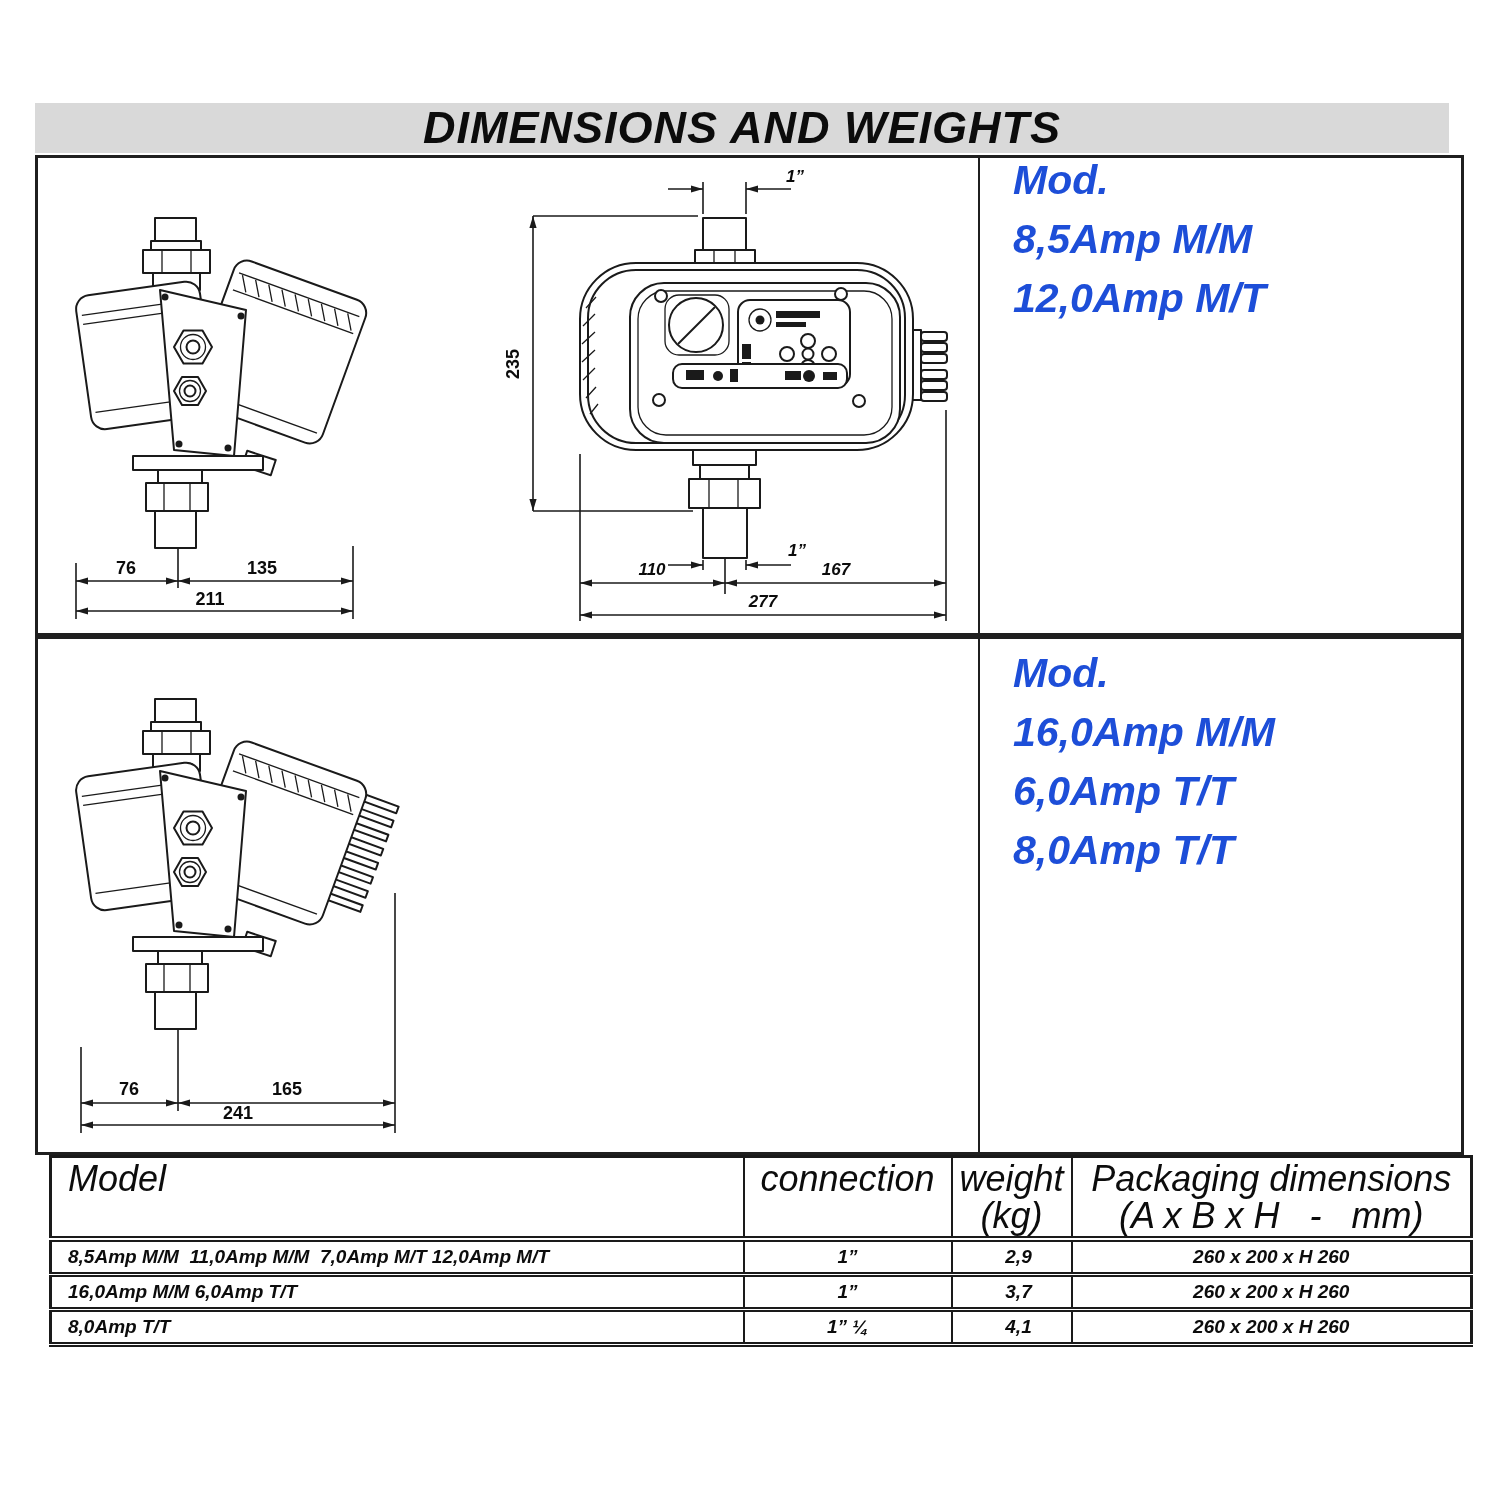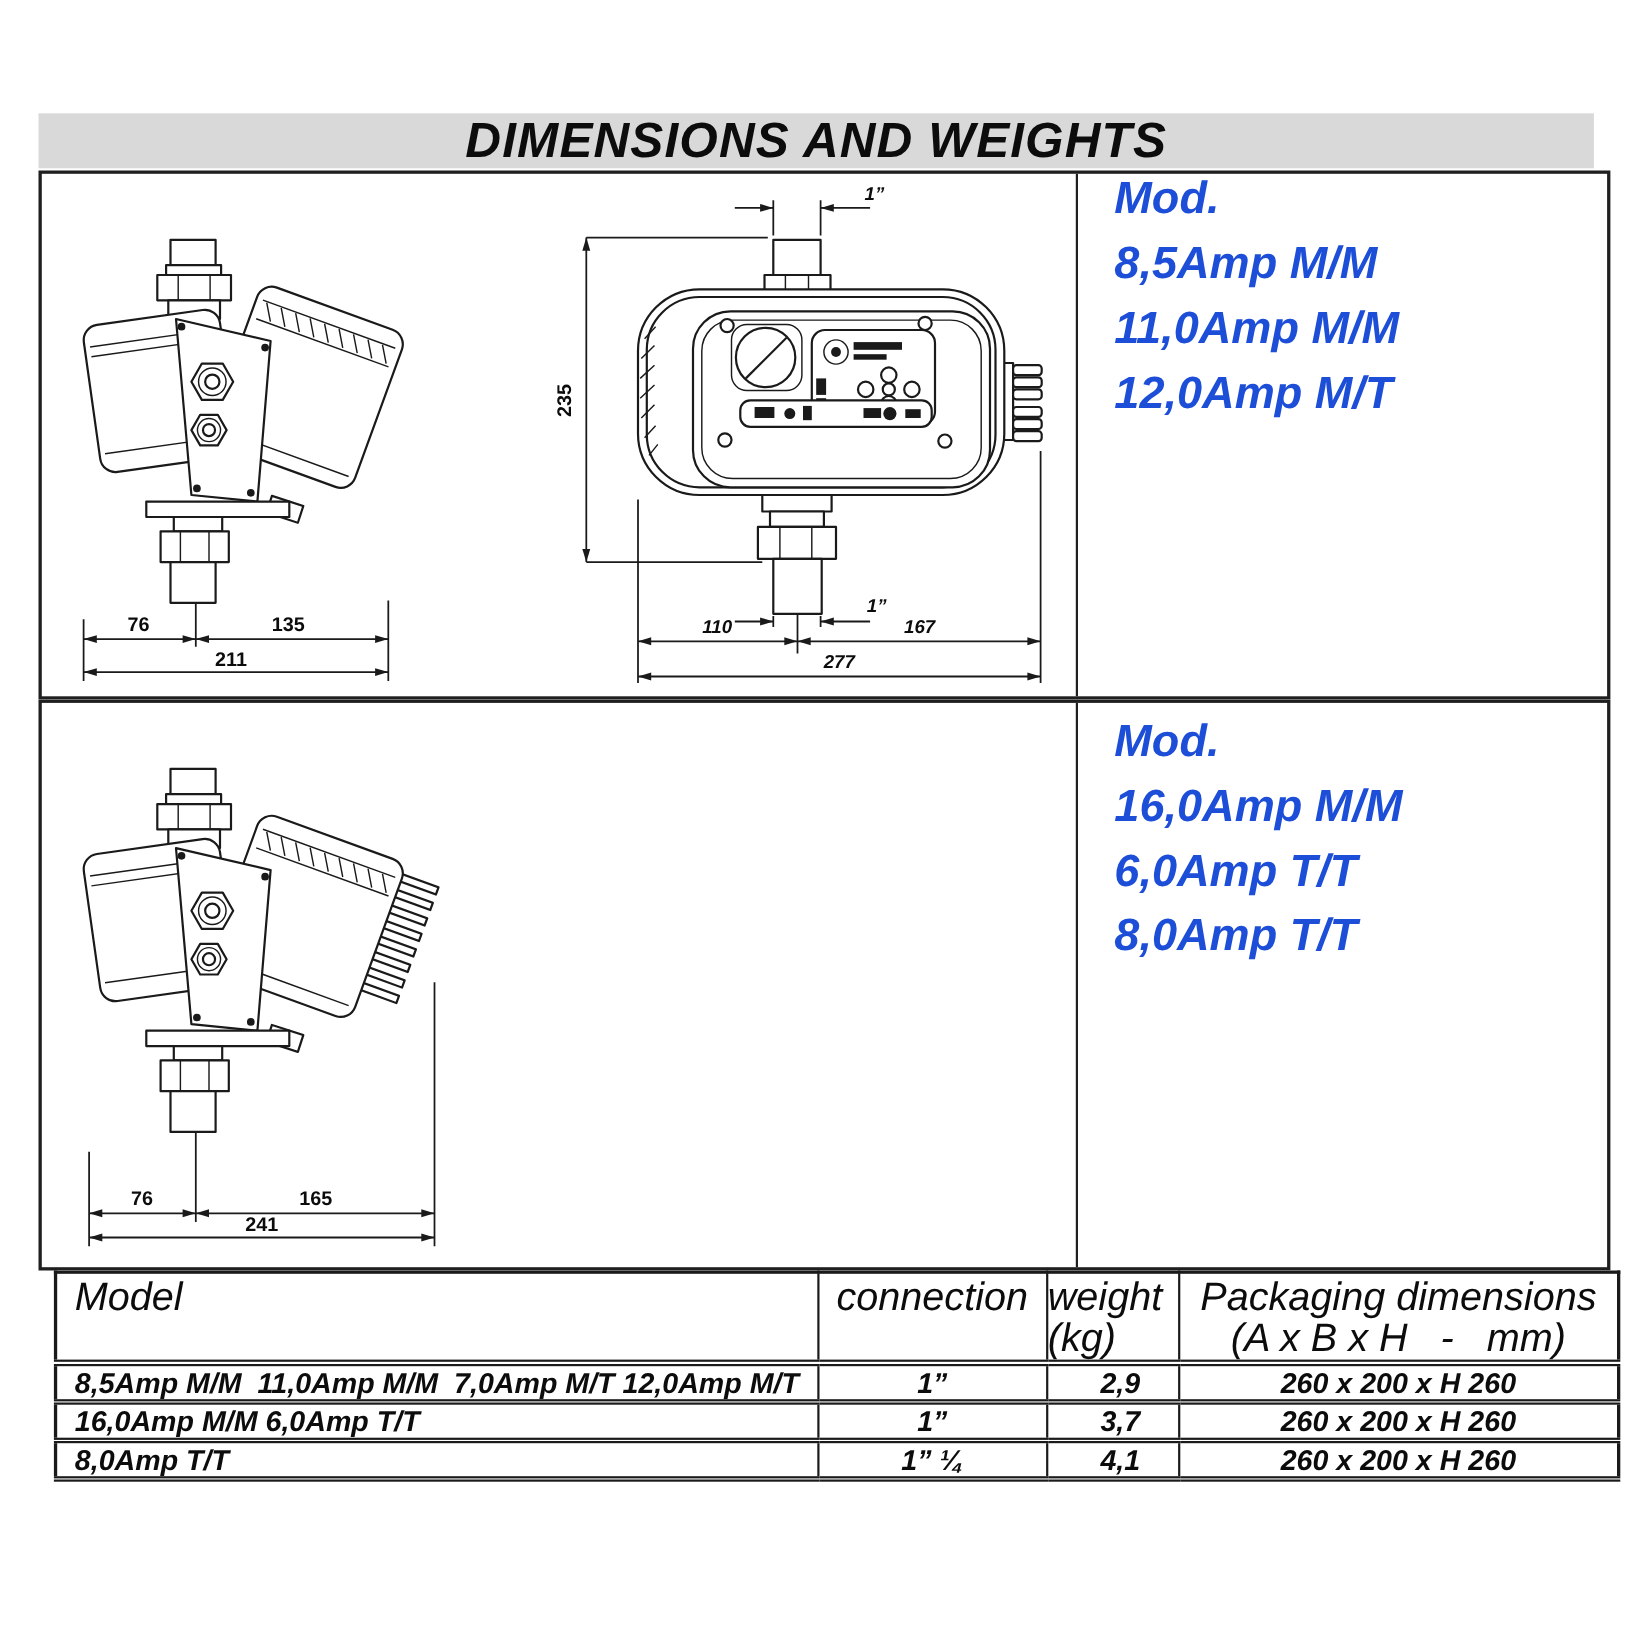--- a/index.html
+++ b/index.html
@@ -32,26 +32,26 @@
   text.dt  { font:bold 18px "Liberation Sans", sans-serif; fill:#0c0c0c; text-anchor:middle; }
   text.dti { font:italic bold 17px "Liberation Sans", sans-serif; fill:#0c0c0c; text-anchor:middle; }
 
   table.dim-table { position:absolute; left:49px; top:1155px; width:1421px;
                     border-collapse:collapse; table-layout:fixed; background:#fff;
                     font-style:italic; color:#0c0c0c; }
   .dim-table th { border:2px solid #1a1a1a; border-bottom:6px double #1a1a1a;
                   font-weight:normal; font-size:36px; line-height:37px;
                   vertical-align:top; height:64px; padding:2px 0 2px; }
   .dim-table td { border:2px solid #1a1a1a; border-bottom:5px double #1a1a1a;
-                  font-weight:bold; font-size:26px; height:30px; line-height:30px;
+                  font-weight:bold; font-size:19px; height:30px; line-height:30px;
                   padding:0; white-space:nowrap;margin-top:24px; }
   .dim-table { border:3px solid #1a1a1a; }
   th.c-model, td.c-model { text-align:left; padding-left:16px; }
   th.c-conn,  td.c-conn  { text-align:center; }
-  th.c-weight { text-align:left; }
+  th.c-weight { text-align:center; }
   td.c-weight { text-align:center; padding-left:14px; }
   th.c-pack, td.c-pack { text-align:center; }
 </style>
 </head>
 <body>
 
 <div class="page">
 
   <div class="title-bar">DIMENSIONS AND WEIGHTS</div>
 
@@ -197,21 +197,20 @@
           <text class="dti" x="798" y="417">167</text>
           <text class="dti" x="725" y="449">277</text>
         </g>
       </g>
     </svg>
 
     <div class="vdivider"></div>
     <div class="mod-list">
       <div>Mod.</div>
       <div>8,5Amp M/M</div>
-      <div>11,0Amp M/M</div>
       <div>12,0Amp M/T</div>
     </div>
   </div>
 
   <div class="panel" id="box2">
     <svg class="drawing" width="940" height="513" viewBox="0 0 940 513">
       <defs>
         <marker id="m3e" markerWidth="14" markerHeight="10" refX="13" refY="5" orient="auto" markerUnits="userSpaceOnUse">
           <path d="M13,5 L1,1.4 L1,8.6 Z" fill="#1a1a1a"></path>
         </marker>

